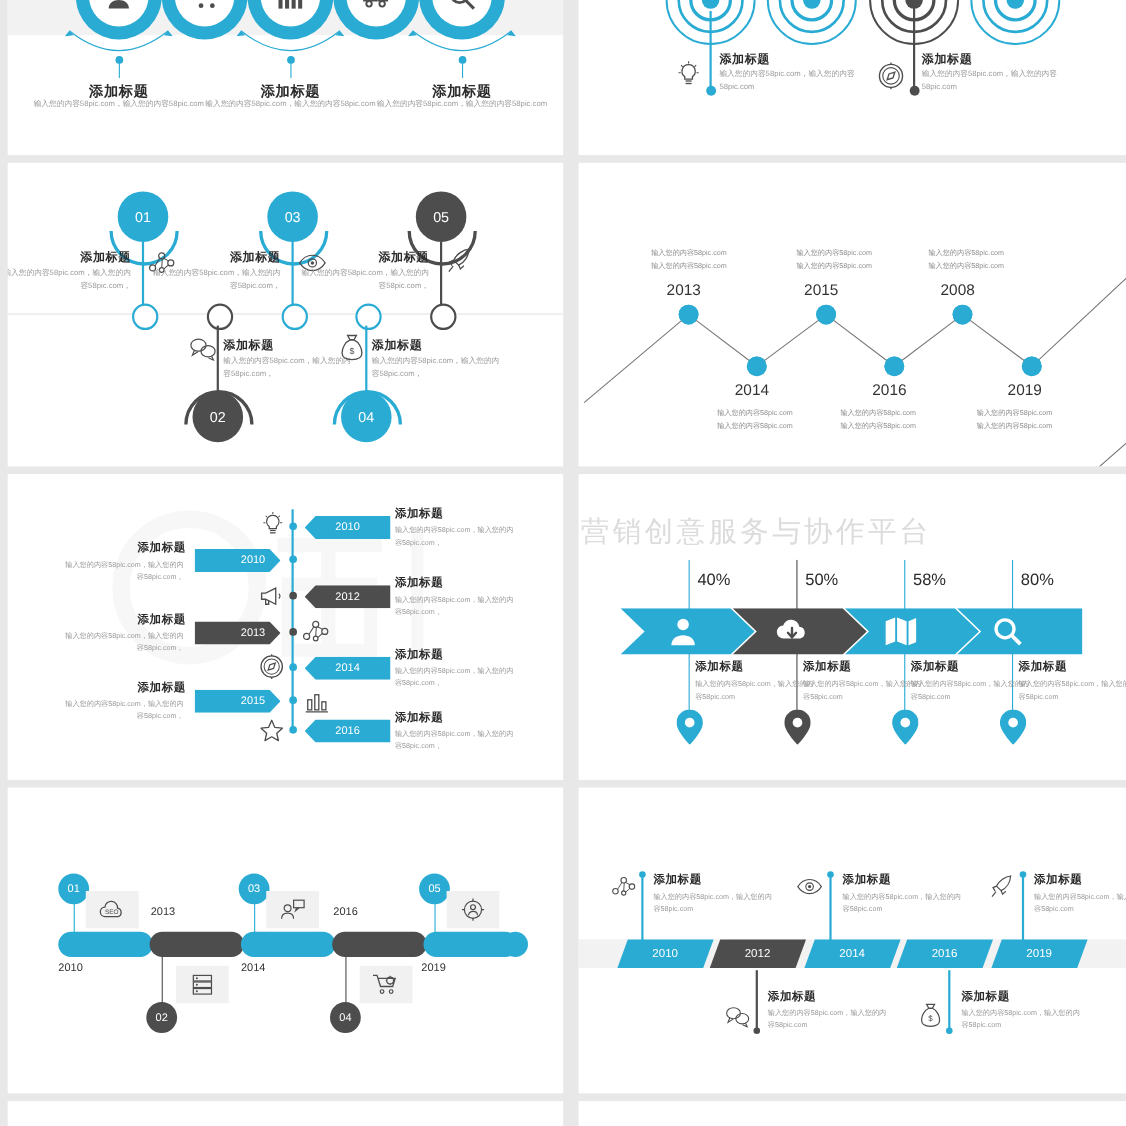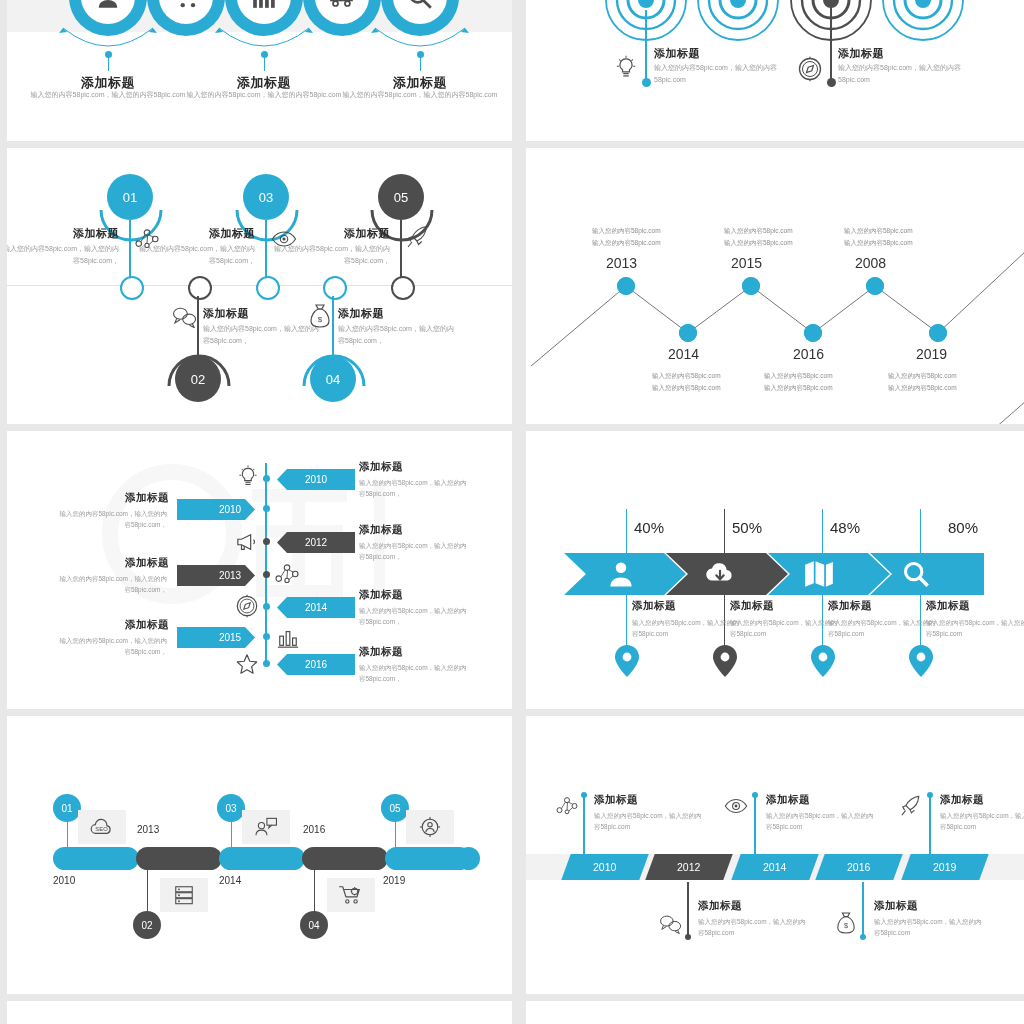--- a/index.html
+++ b/index.html
@@ -471,20 +471,21 @@
     <div class="yrtag r" style="left:270px;top:223px;width:78px">2016</div>
     <div class="t title" style="left:352px;top:214px">添加标题</div>
     <div class="p body" style="left:352px;top:231px">输入您的内容58pic.com，输入您的内容58pic.com，</div>
     <svg class="ic" style="left:228px;top:221px;width:24px;height:24px" viewBox="0 0 26 26">
       <path d="M13 3 16 10 23.5 10.8 18 15.8 19.6 23 13 19.3 6.4 23 8 15.8 2.5 10.8 10 10z" fill="none" stroke="#4d4d4d" stroke-width="1.3" stroke-linejoin="round"></path>
     </svg>
   </div>
 
   <div class="card c6">
     <div class="wm">
+      <div>营销创意服务与协作平台</div>
     </div>
 
     <div class="vl" style="left:100px;top:78px;height:140px"></div>
     <div class="vl" style="left:198px;top:78px;height:140px;background:#4d4d4d"></div>
     <div class="vl" style="left:296px;top:78px;height:140px"></div>
     <div class="vl" style="left:394px;top:78px;height:140px"></div>
 
     <svg style="position:absolute;left:38px;top:122px;width:420px;height:42px" viewBox="0 0 420 42">
       <polygon points="0,0 100,0 122,21 100,42 0,42 22,21" fill="#29abd4"></polygon>
       <polygon points="102,0 202,0 224,21 202,42 102,42 124,21" fill="#4d4d4d"></polygon>
@@ -504,22 +505,22 @@
         <polygon points="10,1 17.5,4 17.5,23 10,20"></polygon>
         <polygon points="19,4 25,1.5 25,20.5 19,23"></polygon>
     </svg>
     <svg style="position:absolute;left:376px;top:129px;width:28px;height:28px" viewBox="0 0 24 24">
       <circle cx="10" cy="10" r="7" fill="none" stroke="#fff" stroke-width="2.6"></circle>
         <line x1="15" y1="15" x2="22" y2="22" stroke="#fff" stroke-width="3"></line>
     </svg>
 
     <div class="pct" style="left:108px;top:88px">40%</div>
     <div class="pct" style="left:206px;top:88px">50%</div>
-    <div class="pct" style="left:304px;top:88px">48%</div>
-    <div class="pct" style="left:422px;top:88px">80%</div>
+    <div class="pct" style="left:304px;top:88px">58%</div>
+    <div class="pct" style="left:402px;top:88px">80%</div>
 
     <div class="t title" style="left:106px;top:168px">添加标题</div>
     <div class="p body" style="left:106px;top:186px">输入您的内容58pic.com，输入您的内容58pic.com</div>
     <div class="t title" style="left:204px;top:168px">添加标题</div>
     <div class="p body" style="left:204px;top:186px">输入您的内容58pic.com，输入您的内容58pic.com</div>
     <div class="t title" style="left:302px;top:168px">添加标题</div>
     <div class="p body" style="left:302px;top:186px">输入您的内容58pic.com，输入您的内容58pic.com</div>
     <div class="t title" style="left:400px;top:168px">添加标题</div>
     <div class="p body" style="left:400px;top:186px">输入您的内容58pic.com，输入您的内容58pic.com</div>
 

